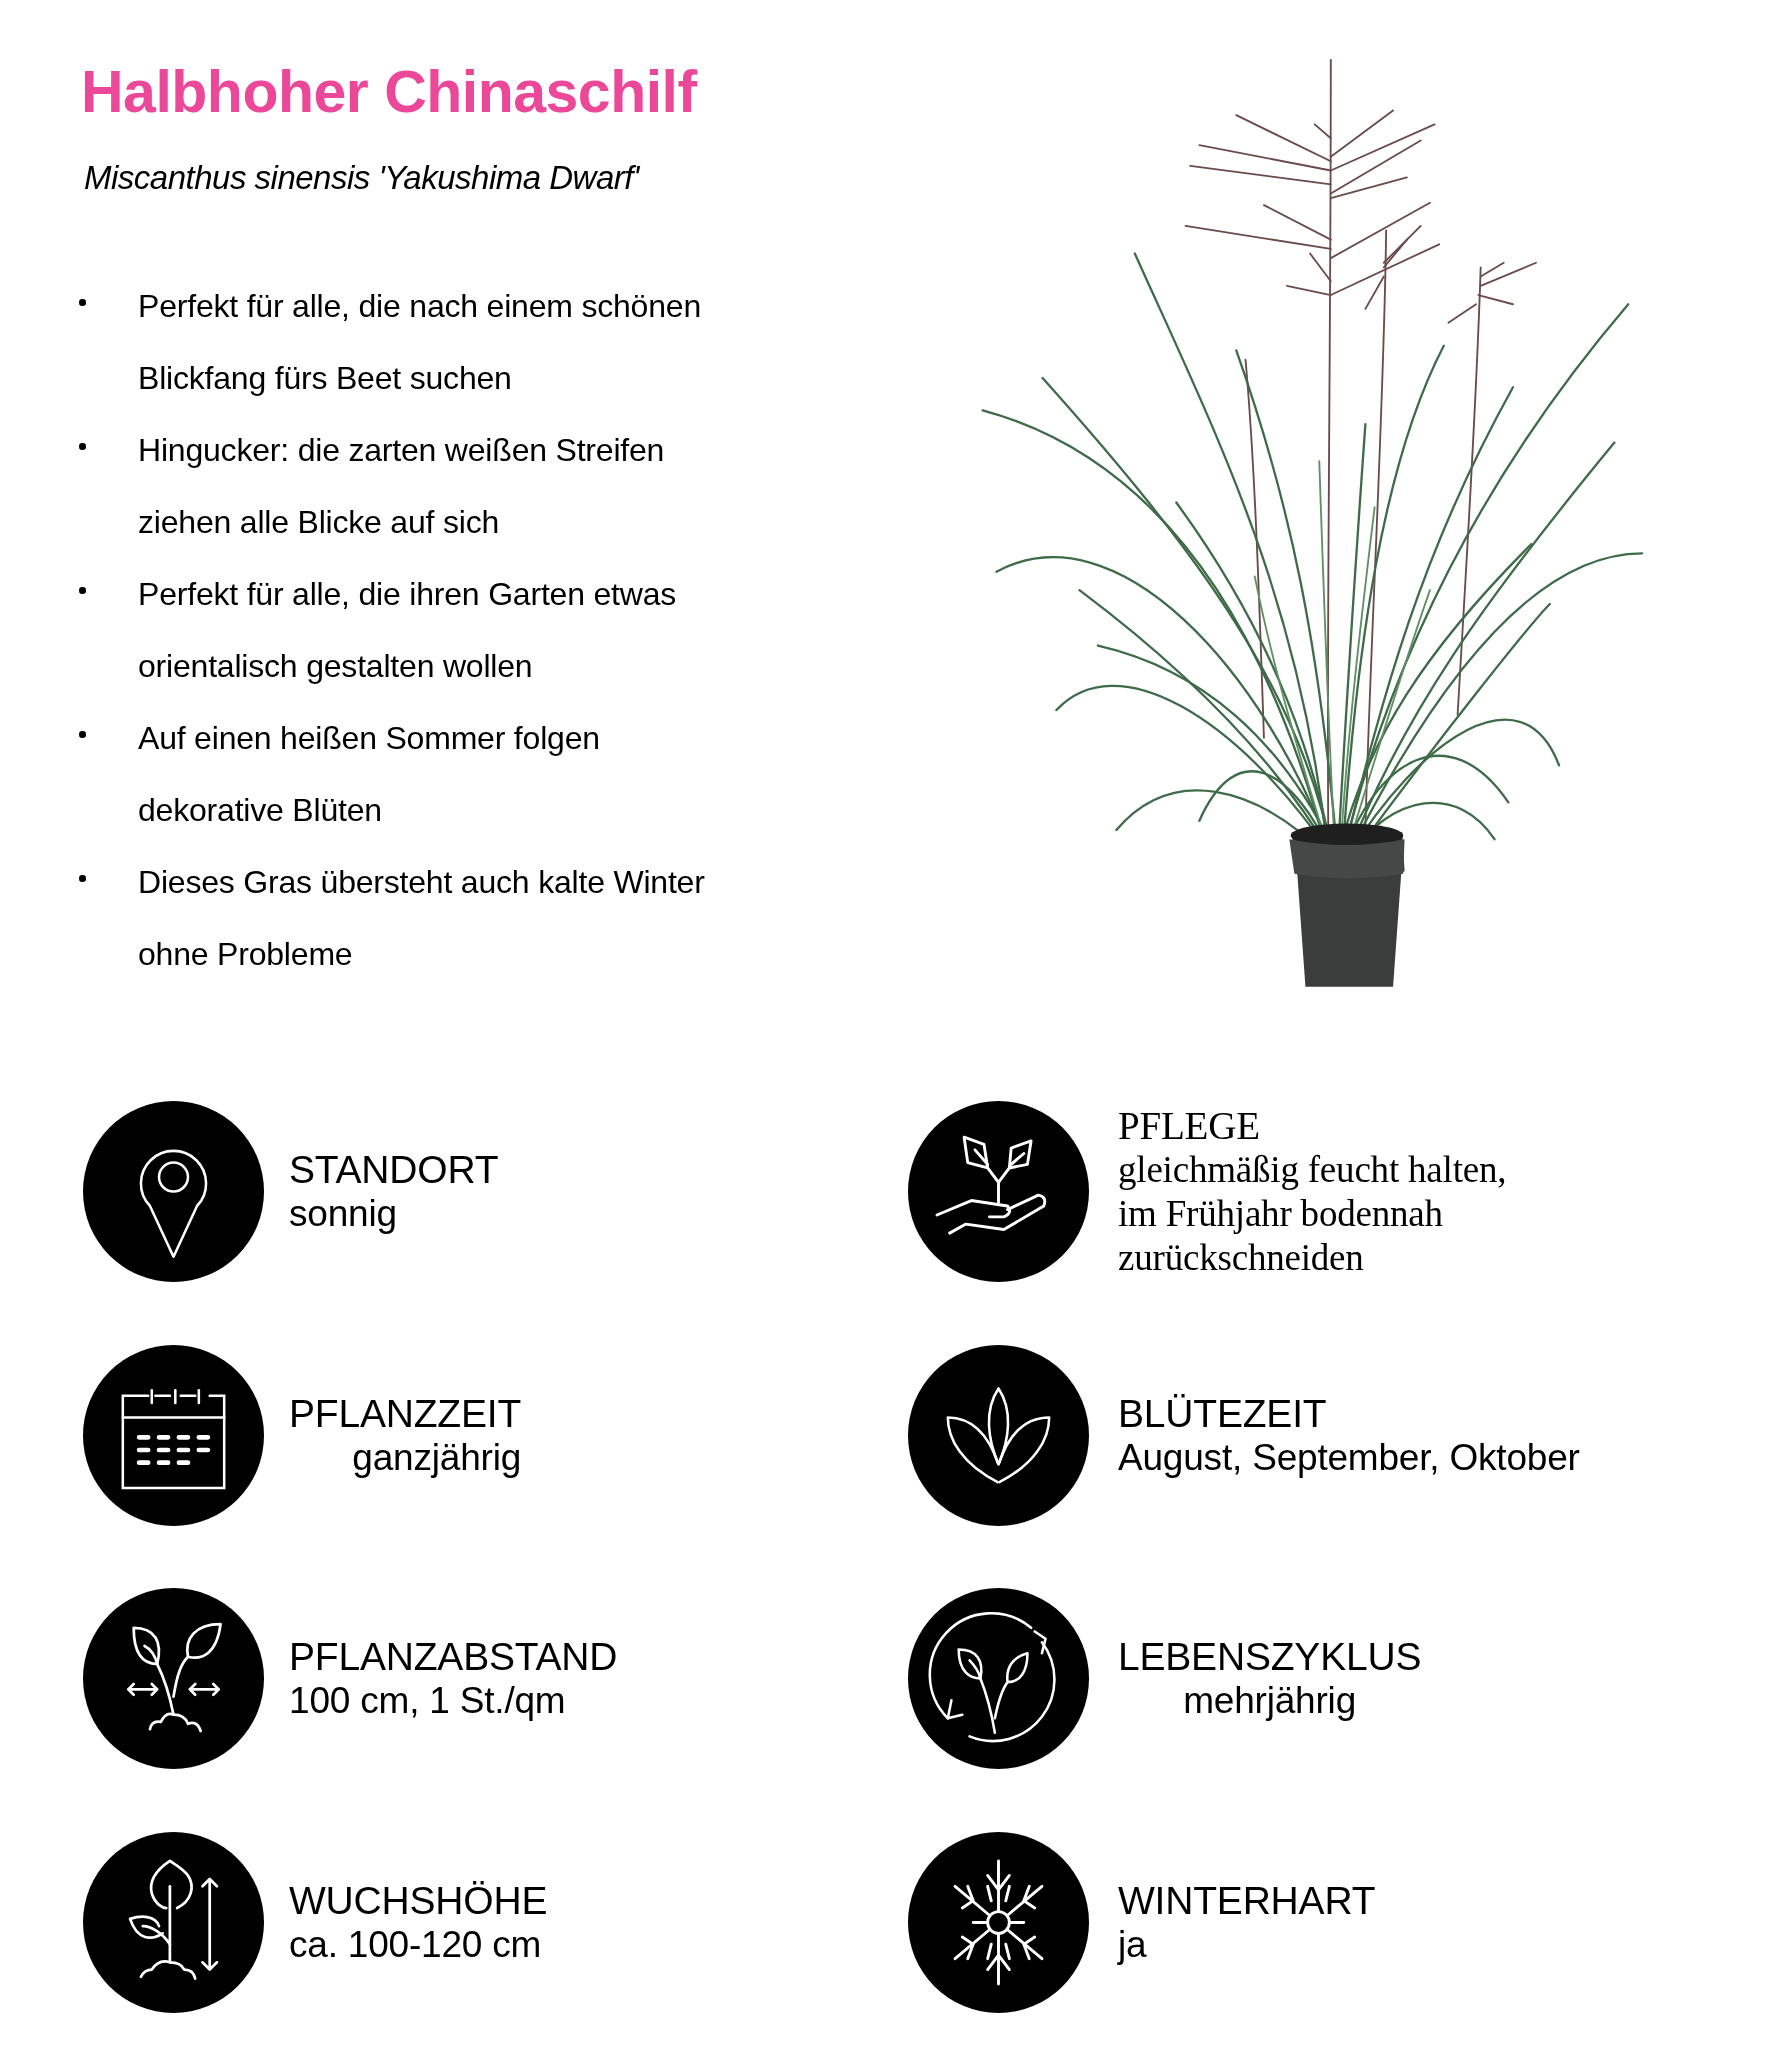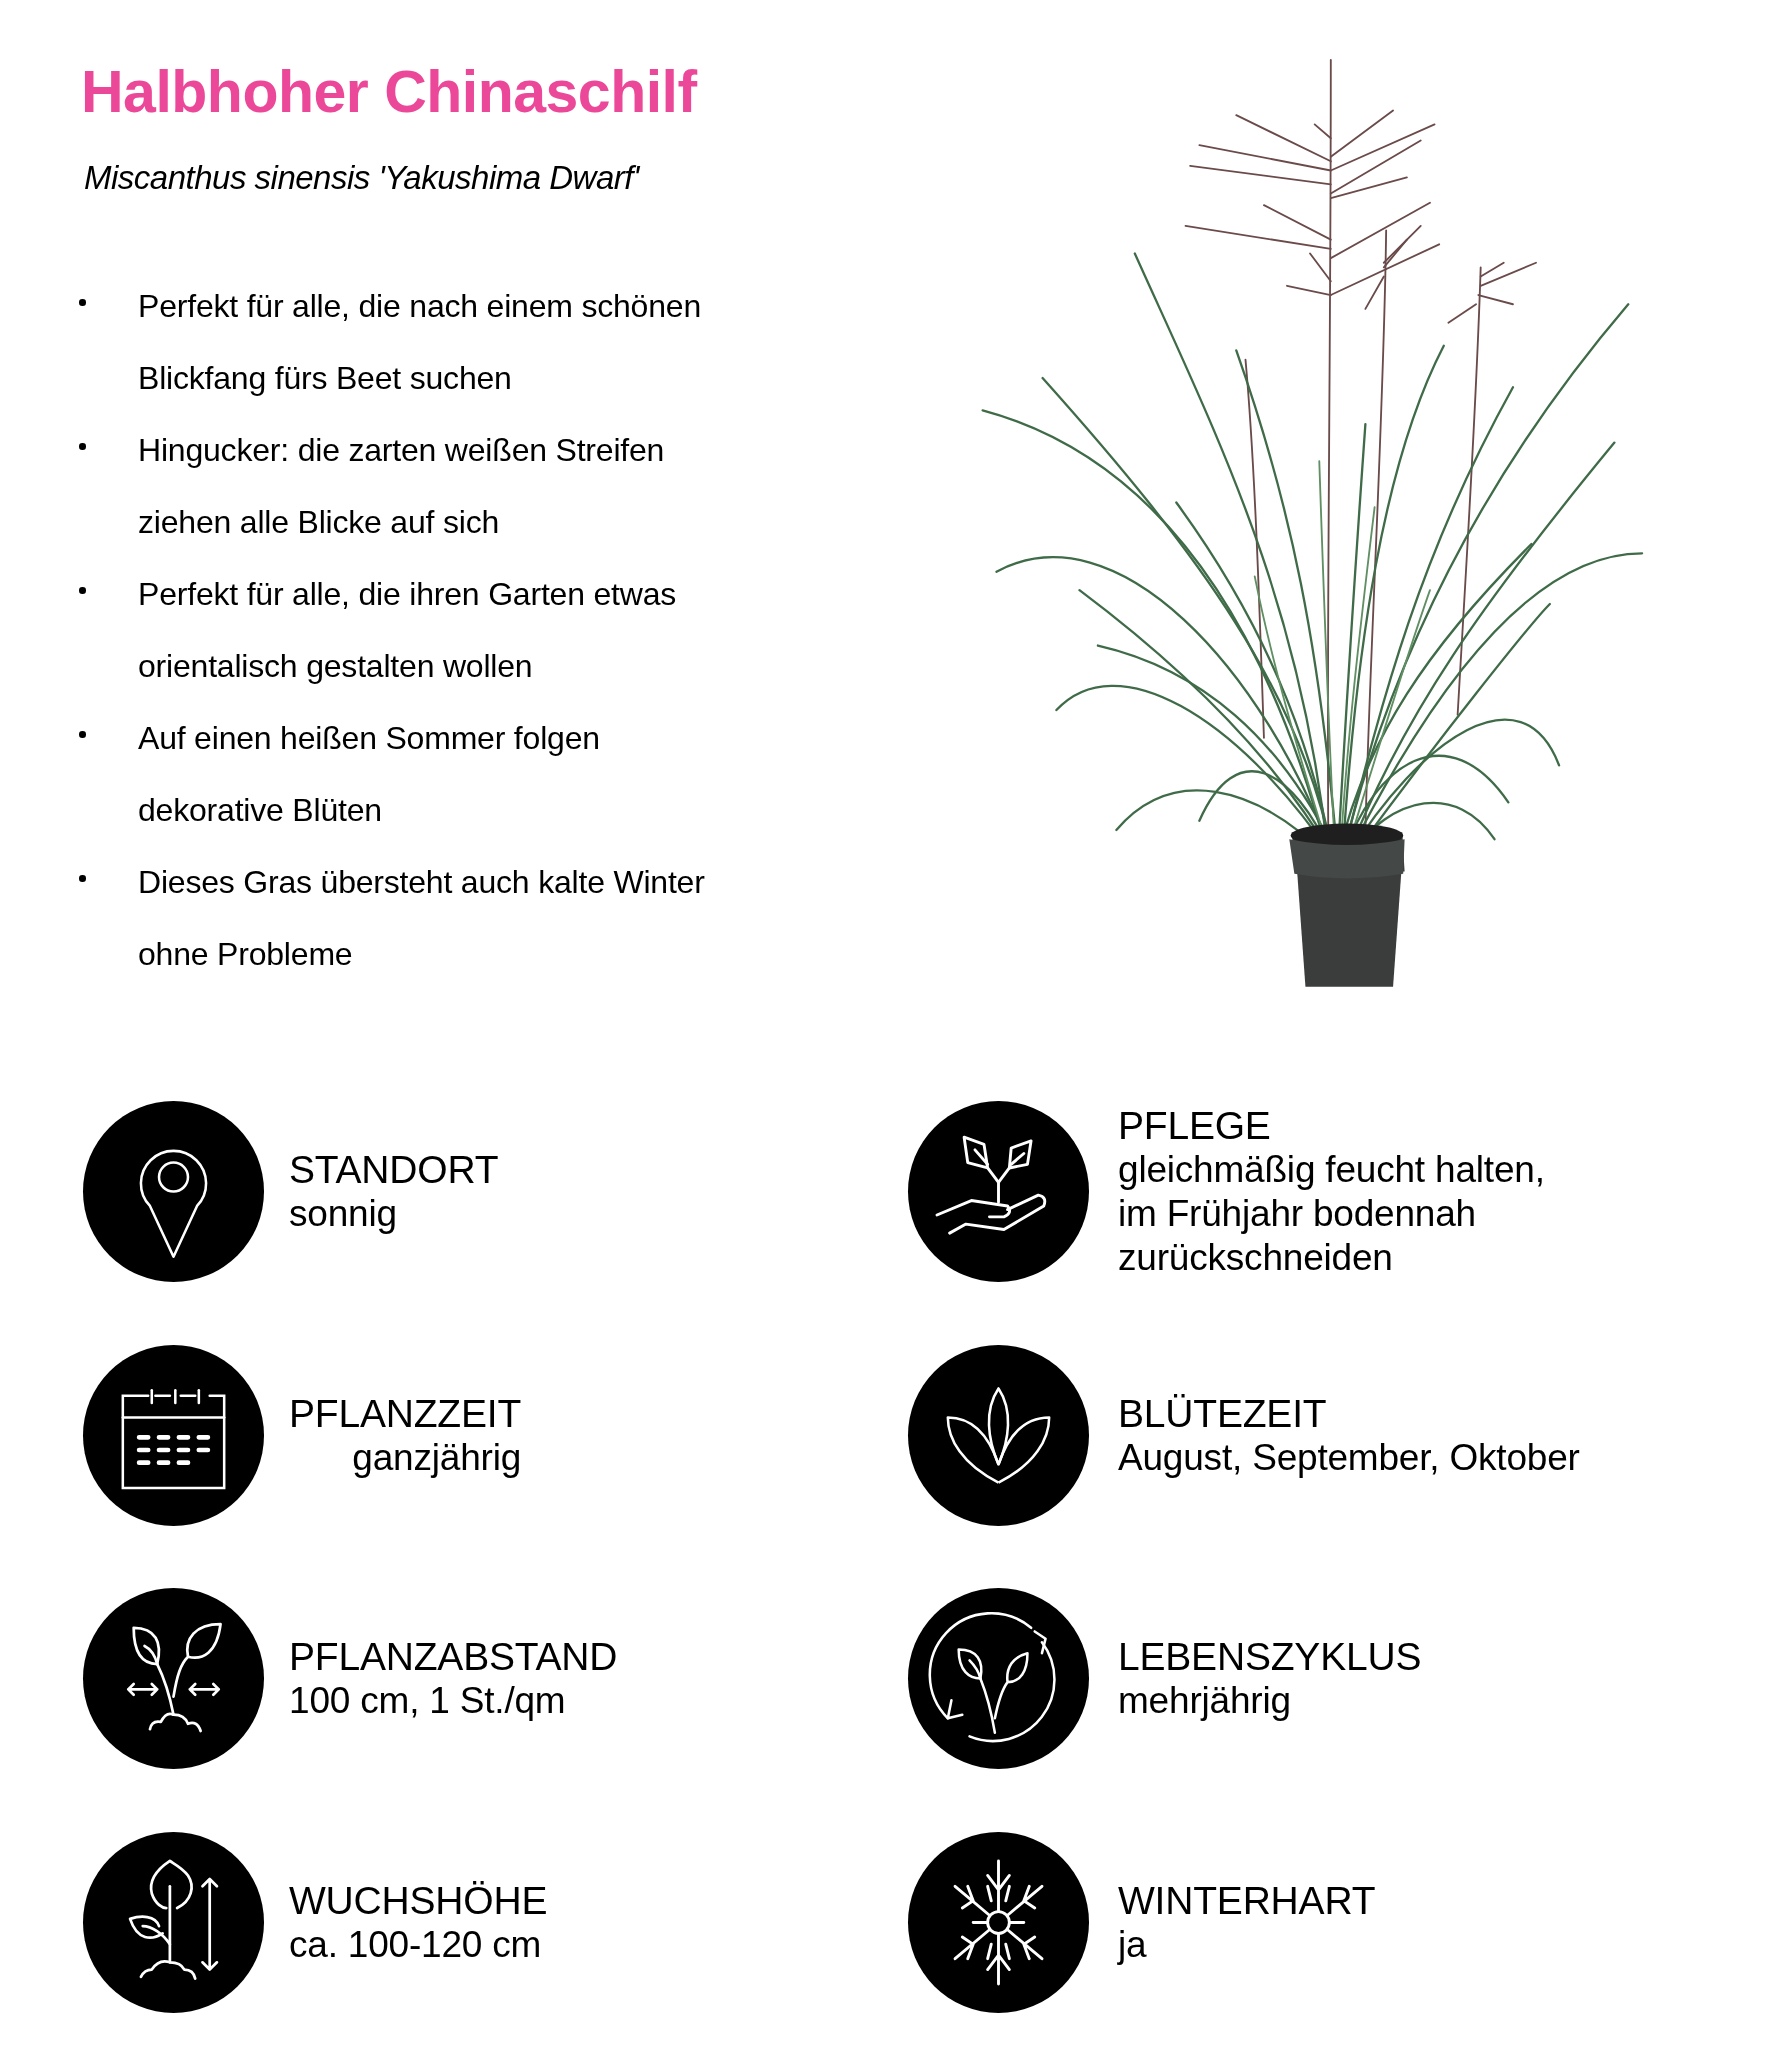--- a/index.html
+++ b/index.html
@@ -138,21 +138,21 @@
       <circle cx="50" cy="42" r="8"></circle>
         </g>
       </svg>
   </div>
   <div class="ftext" style="left:206px;">
     <div class="flabel">STANDORT</div>
     <div class="fvalue">sonnig</div>
   </div>
 </div>
 
-<div class="feature" style="left:908px; top:1101px; width:830px;">
+<div class="feature" style="left:908px; top:1101px; width:830px;font-family:Liberation Serif, serif;">
   <div class="circle">
     <svg viewBox="0 0 100 100">
         <g fill="none" stroke="#fff" stroke-width="1.6" stroke-linecap="round" stroke-linejoin="round">
       <path d="M50 56 L50 45 L44 37"></path>
           <path d="M50 45 L56 37"></path>
       <path d="M44 37 L33 34 L31 20 L42 24 Z"></path>
           <path d="M37 27 L44 35"></path>
       <path d="M56 37 L66 35 L68 22 L57 26 Z"></path>
           <path d="M64 29 L57 35"></path>
       <path d="M16 63 L35 55 L55 58 Q58 62 53 64 L45 64"></path>
@@ -222,21 +222,21 @@
       <path d="M37 78 Q38 73 43 74 Q46 68 50 70 Q56 70 58 75 Q63 73 65 79"></path>
         </g>
       </svg>
   </div>
   <div class="ftext" style="left:206px;">
     <div class="flabel">PFLANZABSTAND</div>
     <div class="fvalue">100 cm, 1 St./qm</div>
   </div>
 </div>
 
-<div class="feature" style="left:908px; top:1588px; width:830px;">
+<div class="feature" style="left:908px; top:1588px; width:830px;text-align:center;">
   <div class="circle">
     <svg viewBox="0 0 100 100">
         <g fill="none" stroke="#fff" stroke-width="1.4" stroke-linecap="round" stroke-linejoin="round">
       <path d="M68 22 A34 34 0 0 0 22 72"></path>
           <path d="M24 62 L22 72 L30 70"></path>
       <path d="M74 30 A34 34 0 0 1 34 82"></path>
           <path d="M70 24 L76 28 L74 36"></path>
       <path d="M48 80 C46 68 44 60 40 50"></path>
       <path d="M40 50 C34 50 28 46 28 34 C38 34 42 40 40 50"></path>
           <path d="M34 40 C37 43 39 46 40 50"></path>

